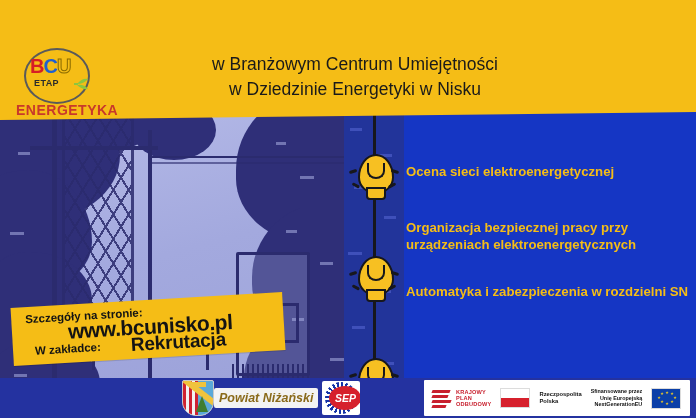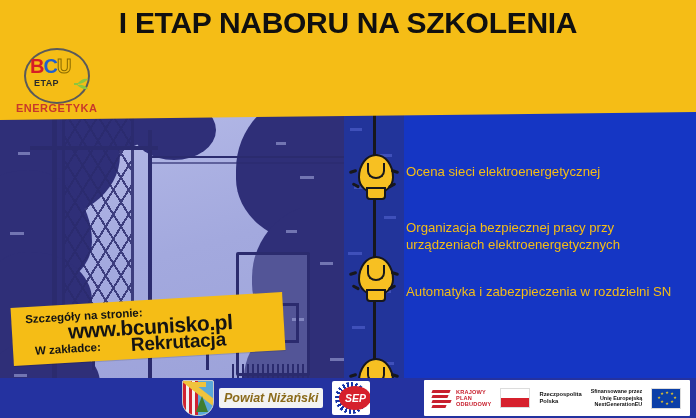--- a/index.html
+++ b/index.html
@@ -140,28 +140,28 @@
   .bcu-letters .l3{color:#f5bd16;-webkit-text-stroke:1px #8a6a00;}
   .bcu-nisko{
     position:absolute;left:22px;top:30px;
     font-weight:bold;font-size:9px;letter-spacing:.4px;color:#2b2b2b;
   }
   .bcu-plug{
     position:absolute;left:62px;top:28px;width:18px;height:16px;
   }
   .bcu-energ{
     position:absolute;left:4px;top:54px;
-    font-weight:bold;font-size:11px;letter-spacing:.5px;color:#c8392b;
+    font-weight:bold;font-size:14px;letter-spacing:.5px;color:#c8392b;
   }
 
   
   .bullets{position:absolute;left:406px;top:118px;width:290px;height:300px;}
   .bullet{
     position:absolute;left:0;width:288px;
-    color:#f5bd16;font-weight:normal;font-size:13.2px;line-height:17px;
+    color:#f5bd16;font-weight:bold;font-size:13.2px;line-height:17px;
   }
   .b1{top:45px;}
   .b2{top:101px;}
   .b3{top:165px;}
 
   
   .callout{
     position:absolute;left:12px;top:300px;width:272px;height:58px;
     background:#f5bd16;
     transform:rotate(-3.4deg);
@@ -172,21 +172,21 @@
   .co-line2{position:absolute;left:22px;top:38px;font-size:11.5px;font-weight:bold;color:#141414;}
   .co-rek{position:absolute;left:118px;top:33px;font-size:19px;font-weight:bold;color:#141414;letter-spacing:-.2px;}
 
   
   .footer{
     position:absolute;left:0;top:378px;width:696px;height:40px;
     background:#2432a0;
   }
   .footer-left{
     position:absolute;left:140px;top:380px;height:36px;
-    display:flex;align-items:center;gap:5px;padding-left:42px;
+    display:flex;align-items:center;padding-left:42px;
   }
   .crest{
     width:30px;height:34px;background:#ffffff;
     border:1px solid #c9c9c9;
     position:relative;overflow:hidden;
     border-radius:2px 2px 14px 14px;
   }
   .crest .cr-left{position:absolute;left:0;top:0;width:50%;height:100%;
     background:repeating-linear-gradient(90deg,#cf2231 0 3px,#f2f2f2 3px 6px);}
   .crest .cr-right{position:absolute;right:0;top:0;width:50%;height:100%;background:#5aa8d8;}
@@ -337,21 +337,24 @@
     </div>
   </div>
 
   <div class="bullets">
     <div class="bullet b1">Ocena sieci elektroenergetycznej</div>
     <div class="bullet b3">Automatyka i zabezpieczenia w rozdzielni SN</div>
     <div class="bullet b2">Organizacja bezpiecznej pracy przy urządzeniach elektroenergetycznych</div>
   </div>
 
   <div class="header"></div>
-  <div class="title">I ETAP NABORU NA SZKOLENIA</div>
+  <div class="subtitle">
+    <div>w Branżowym Centrum Umiejętności</div>
+    <div>w Dziedzinie Energetyki w Nisku</div>
+  </div>
 
   <div class="bcu">
     <div class="bcu-ring"></div>
     <div class="bcu-letters">
       <span class="l1">B</span><span class="l2">C</span><span class="l3">U</span>
     </div>
     <div class="bcu-nisko">ETAP</div>
     <div class="bcu-plug">
       <svg width="18" height="16" viewBox="0 0 18 16">
         <path d="M3 8 q5 -6 11 -5 q-4 5 -11 5 z" fill="#8cc63f"></path>

